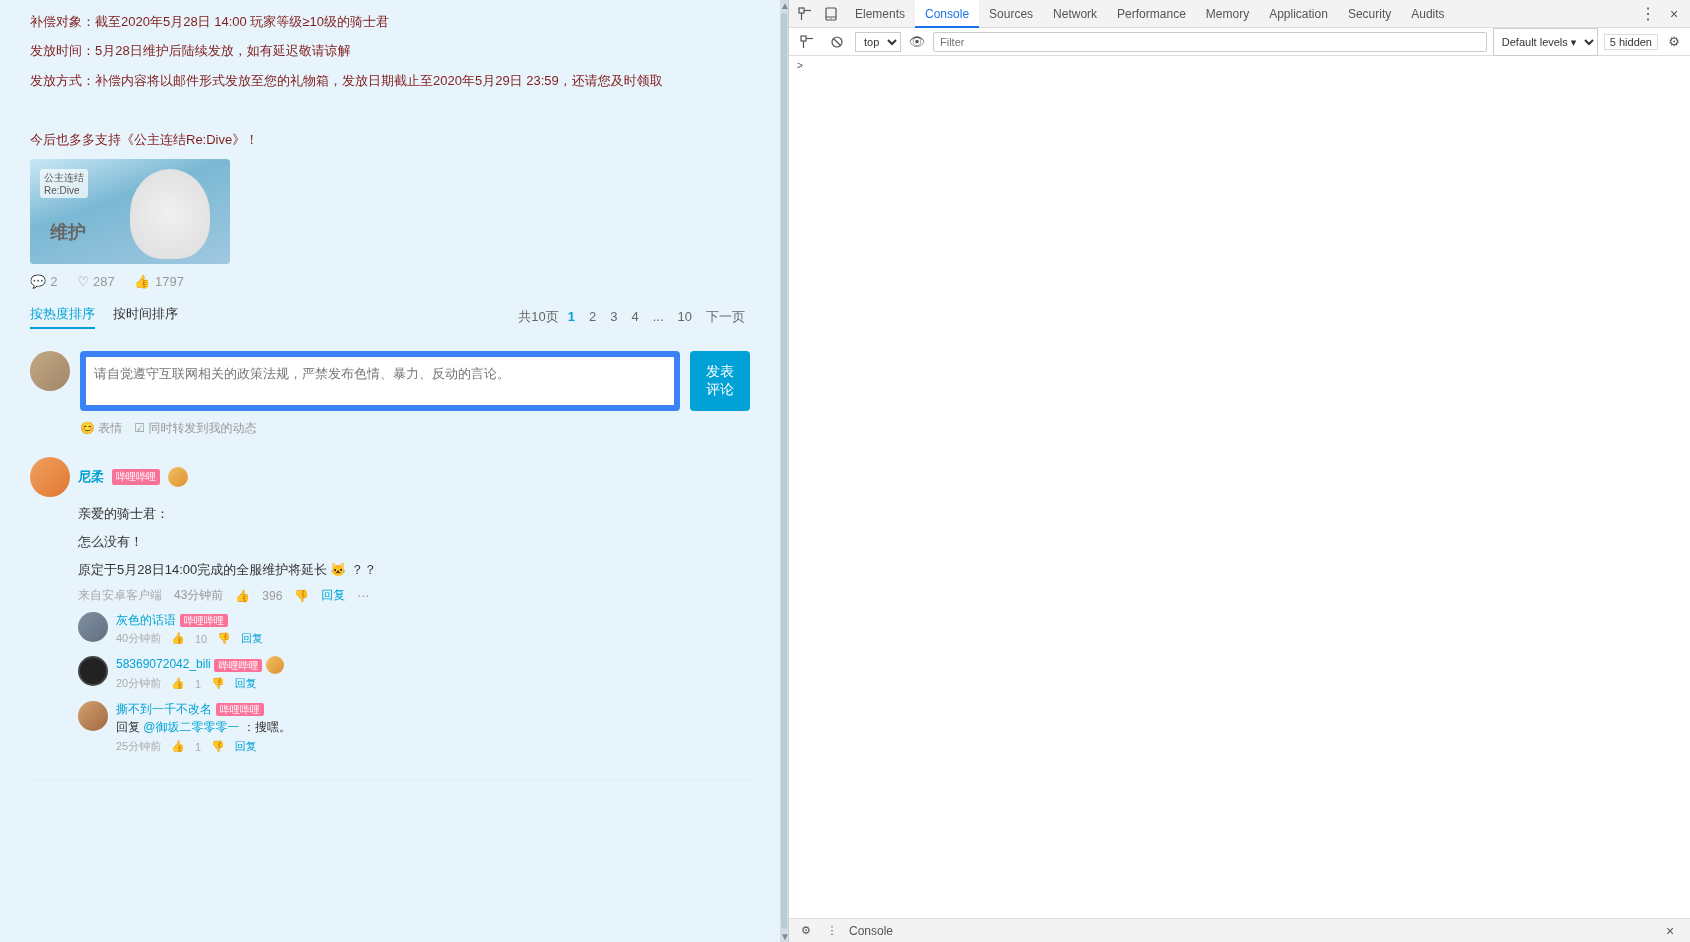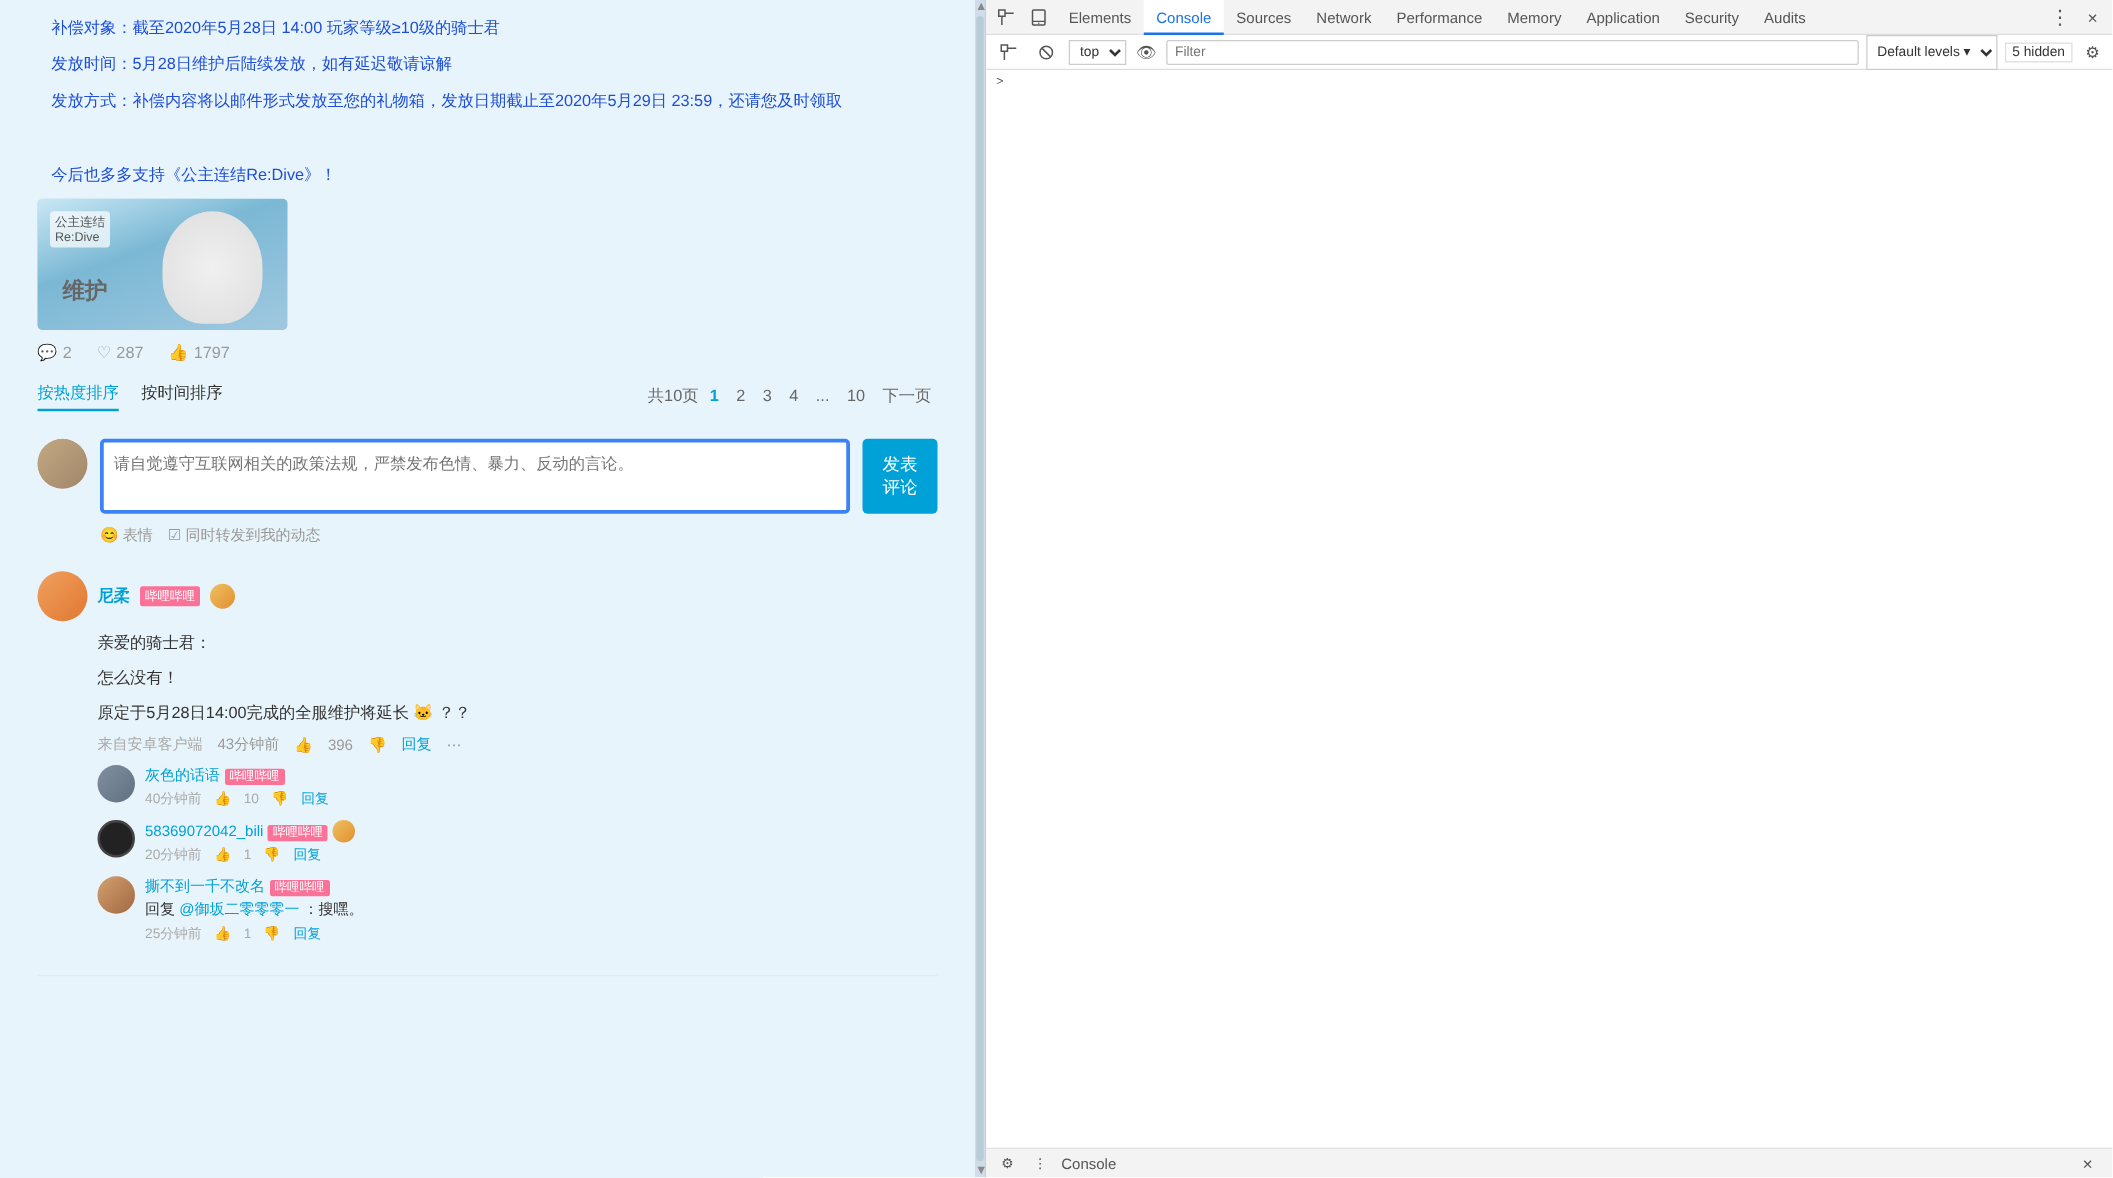--- a/index.html
+++ b/index.html
@@ -13,24 +13,23 @@
       overflow-y: auto;
       overflow-x: hidden;
     }
 
     .content-inner {
       padding: 10px 30px 20px 30px;
     }
 
     .post-text {
       font-size: 13px;
-      color: #1d4ed8;
+      color: #7f1d1d;
       line-height: 1.8;
       margin-bottom: 6px;
-      margin-left: 11px;
     }
 
     .post-image {
       width: 200px;
       height: 105px;
       background: linear-gradient(135deg, #a8d8ea, #7ec8e3, #b8e0ff);
       border-radius: 4px;
       margin: 8px 0 10px 0;
       position: relative;
       overflow: hidden;
@@ -167,21 +166,21 @@
       border-radius: 50%;
     }
 
     .comment-input-box {
       flex: 1;
     }
 
     .comment-textarea {
       width: 100%;
       height: 60px;
-      border: 3px solid #3b82f6;
+      border: 6px solid #3b82f6;
       border-radius: 4px;
       padding: 8px;
       font-size: 13px;
       color: #999;
       resize: none;
       background: #fff;
       outline: none;
     }
 
     .comment-toolbar {

